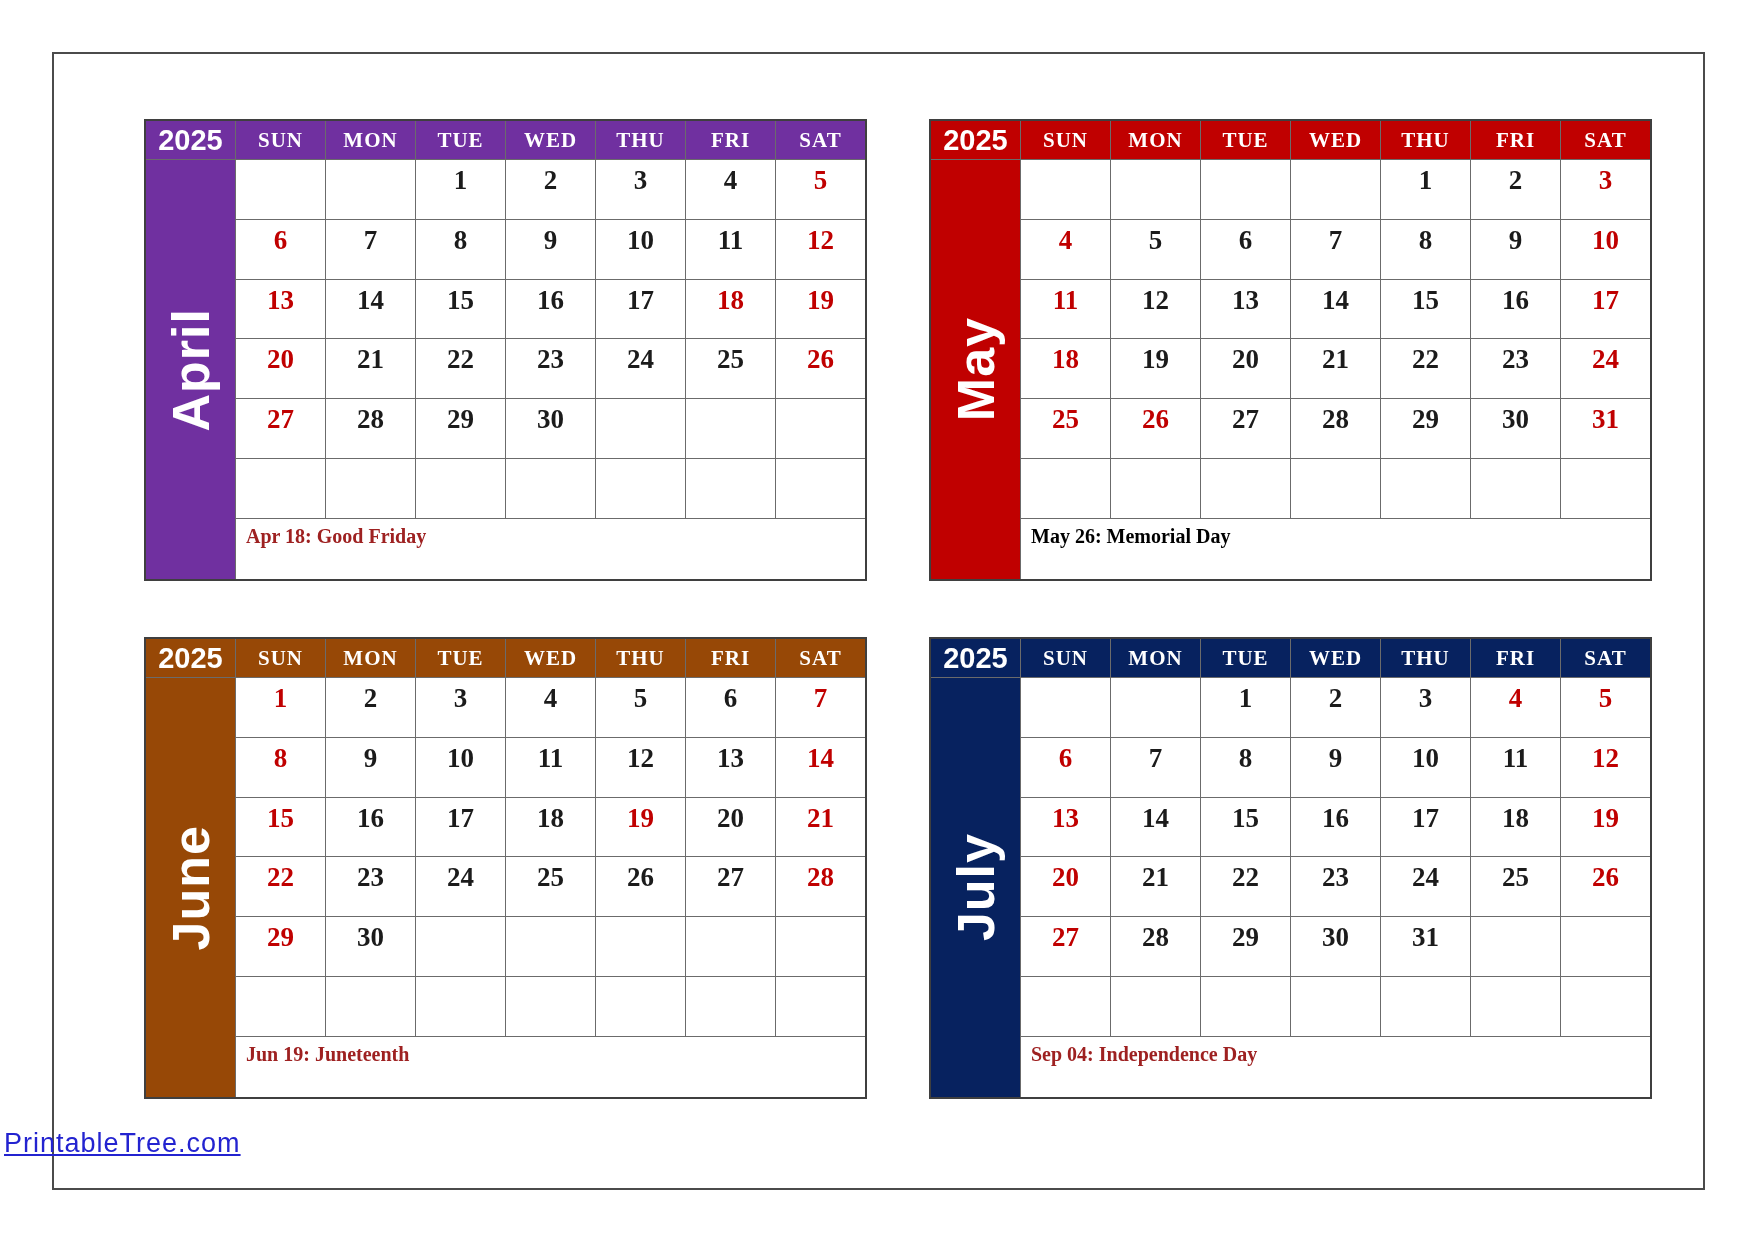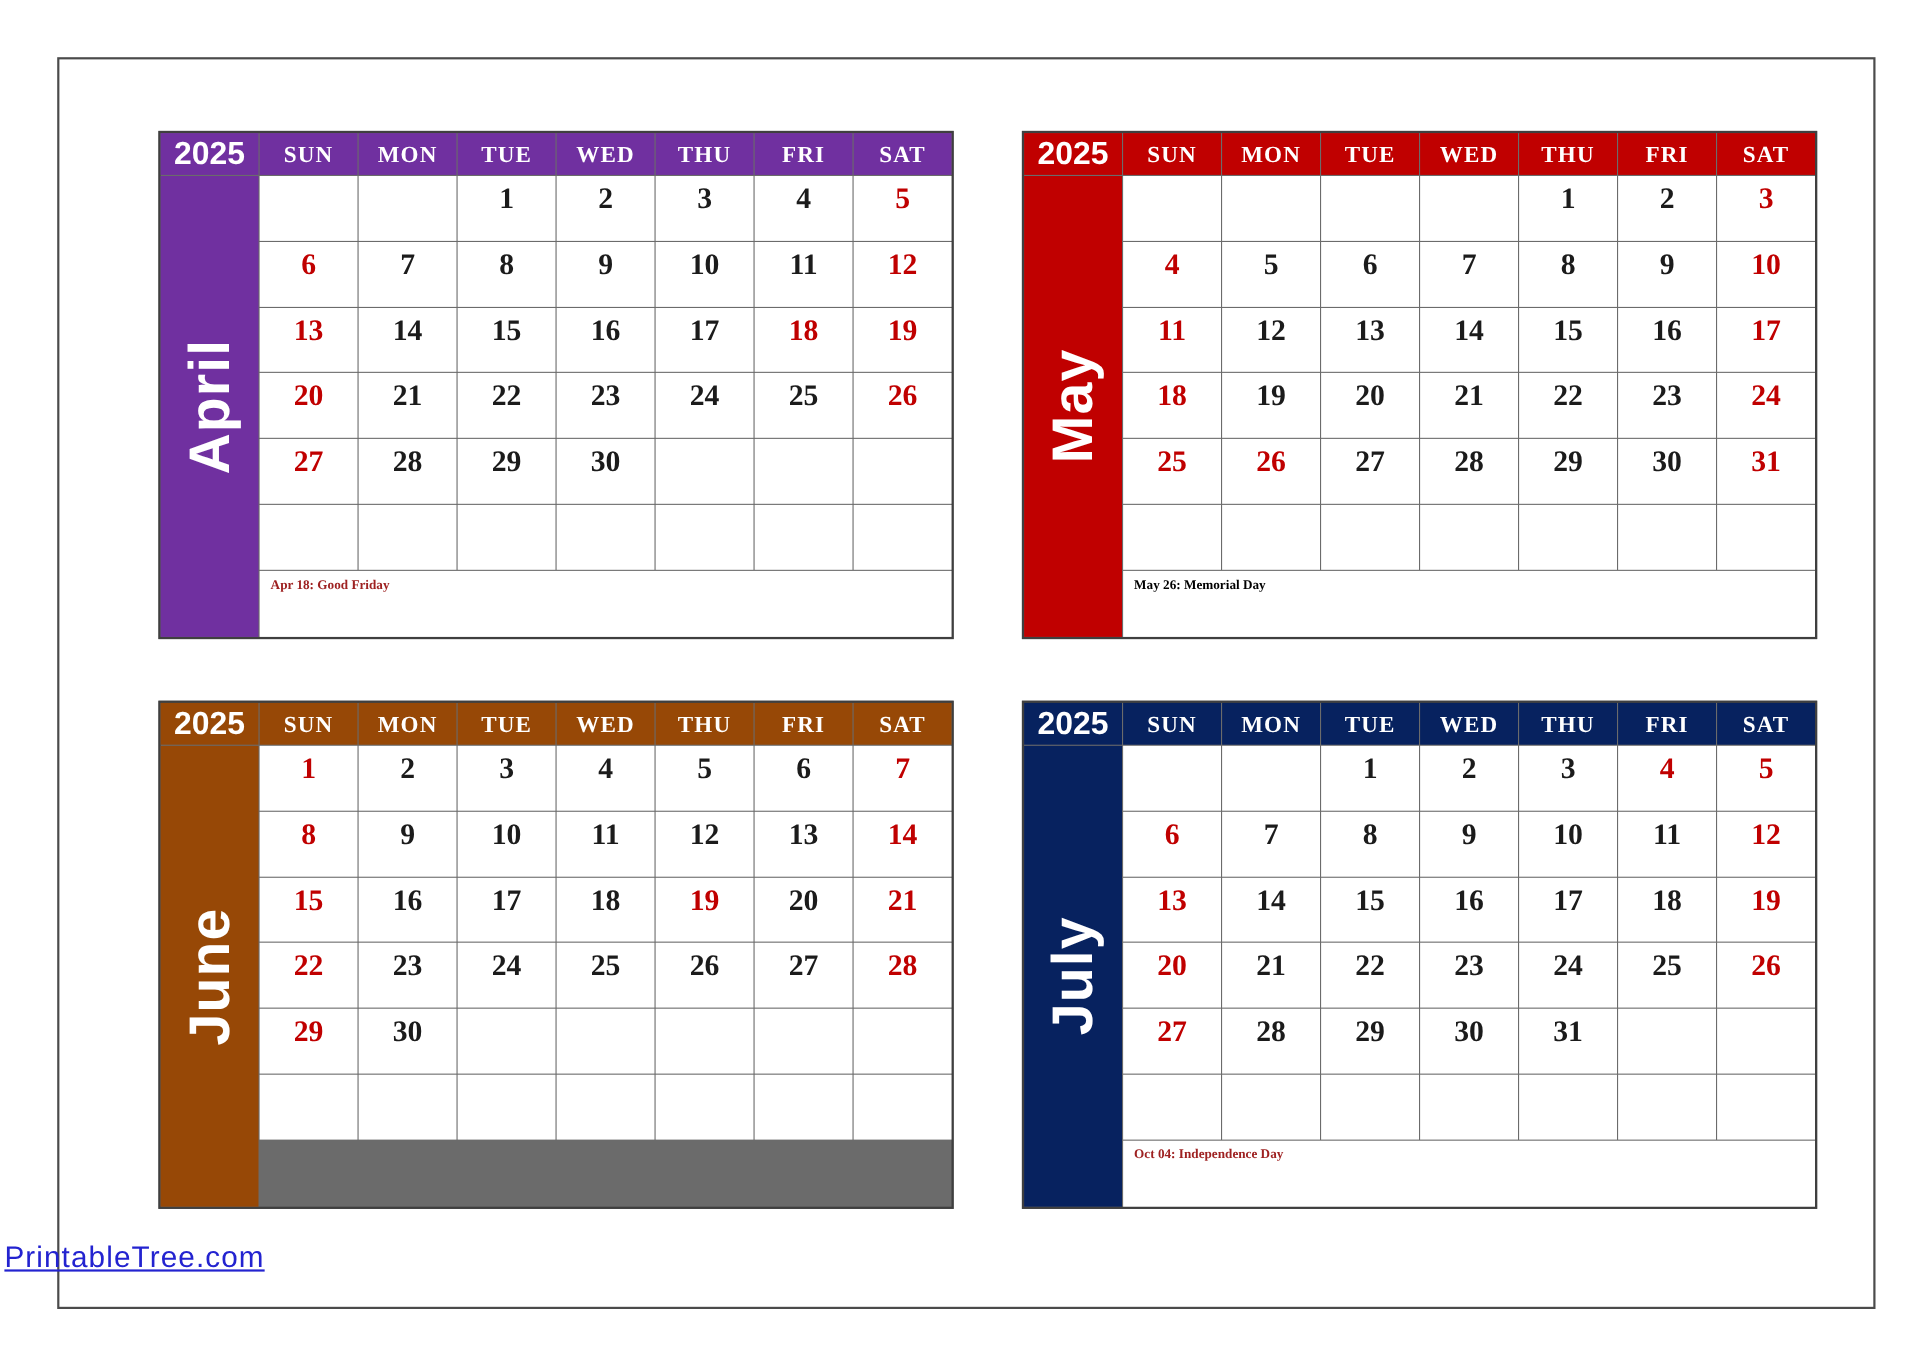--- a/index.html
+++ b/index.html
@@ -53,21 +53,21 @@
     padding-top:5px;box-sizing:border-box;
     font-family:"Liberation Serif",serif;font-weight:bold;font-size:27px;
   }
   .holiday-cell{
     grid-column:2 / span 7;grid-row:8;
     background:#fff;box-sizing:border-box;
     padding:5px 8px 0 10px;text-align:left;
   }
   .holiday-line{
     font-family:"Liberation Serif",serif;font-weight:bold;
-    font-size:12px;line-height:1.2;
+    font-size:20px;line-height:1.2;
   }
   
   .footer{
     position:absolute;left:4px;top:1128px;width:1755px;
     text-align:left;
   }
   .footer a{
     font-family:"Liberation Sans",sans-serif;
     font-size:27px;letter-spacing:1px;
     text-decoration:underline;
@@ -241,20 +241,23 @@
     <div class="date-cell" style="color: rgb(27, 27, 27);"></div>
     <div class="date-cell" style="color: rgb(27, 27, 27);"></div>
     <div class="date-cell" style="color: rgb(27, 27, 27);"></div>
     <div class="date-cell" style="color: rgb(27, 27, 27);"></div>
     <div class="date-cell" style="color: rgb(27, 27, 27);"></div>
     <div class="date-cell" style="color: rgb(27, 27, 27);"></div>
     <div class="date-cell" style="color: rgb(27, 27, 27);"></div>
     <div class="date-cell" style="color: rgb(27, 27, 27);"></div>
     <div class="date-cell" style="color: rgb(27, 27, 27);"></div>
     <div class="date-cell" style="color: rgb(27, 27, 27);"></div>
+    <div class="holiday-cell">
+      <div class="holiday-line" style="color: rgb(158, 33, 33);">Jun 19: Juneteenth</div>
+    </div>
   </section>
 <section class="calendar pos-3">
     <div class="year-cell" style="background: rgb(7, 34, 95);">2025</div>
     <div class="day-header" style="background: rgb(7, 34, 95);">SUN</div>
     <div class="day-header" style="background: rgb(7, 34, 95);">MON</div>
     <div class="day-header" style="background: rgb(7, 34, 95);">TUE</div>
     <div class="day-header" style="background: rgb(7, 34, 95);">WED</div>
     <div class="day-header" style="background: rgb(7, 34, 95);">THU</div>
     <div class="day-header" style="background: rgb(7, 34, 95);">FRI</div>
     <div class="day-header" style="background: rgb(7, 34, 95);">SAT</div>
@@ -297,19 +300,19 @@
     <div class="date-cell" style="color: rgb(27, 27, 27);"></div>
     <div class="date-cell" style="color: rgb(27, 27, 27);"></div>
     <div class="date-cell" style="color: rgb(27, 27, 27);"></div>
     <div class="date-cell" style="color: rgb(27, 27, 27);"></div>
     <div class="date-cell" style="color: rgb(27, 27, 27);"></div>
     <div class="date-cell" style="color: rgb(27, 27, 27);"></div>
     <div class="date-cell" style="color: rgb(27, 27, 27);"></div>
     <div class="date-cell" style="color: rgb(27, 27, 27);"></div>
     <div class="date-cell" style="color: rgb(27, 27, 27);"></div>
     <div class="holiday-cell">
-      <div class="holiday-line" style="color: rgb(158, 33, 33);">Oct 04: Independence Day</div>
+      <div class="holiday-line" style="color: rgb(158, 33, 33);">Sep 04: Independence Day</div>
     </div>
   </section>
 
 <div class="footer">
   <a href="#" style="color: rgb(35, 35, 208);">PrintableTree.com</a>
 </div>
 
 </body></html>

